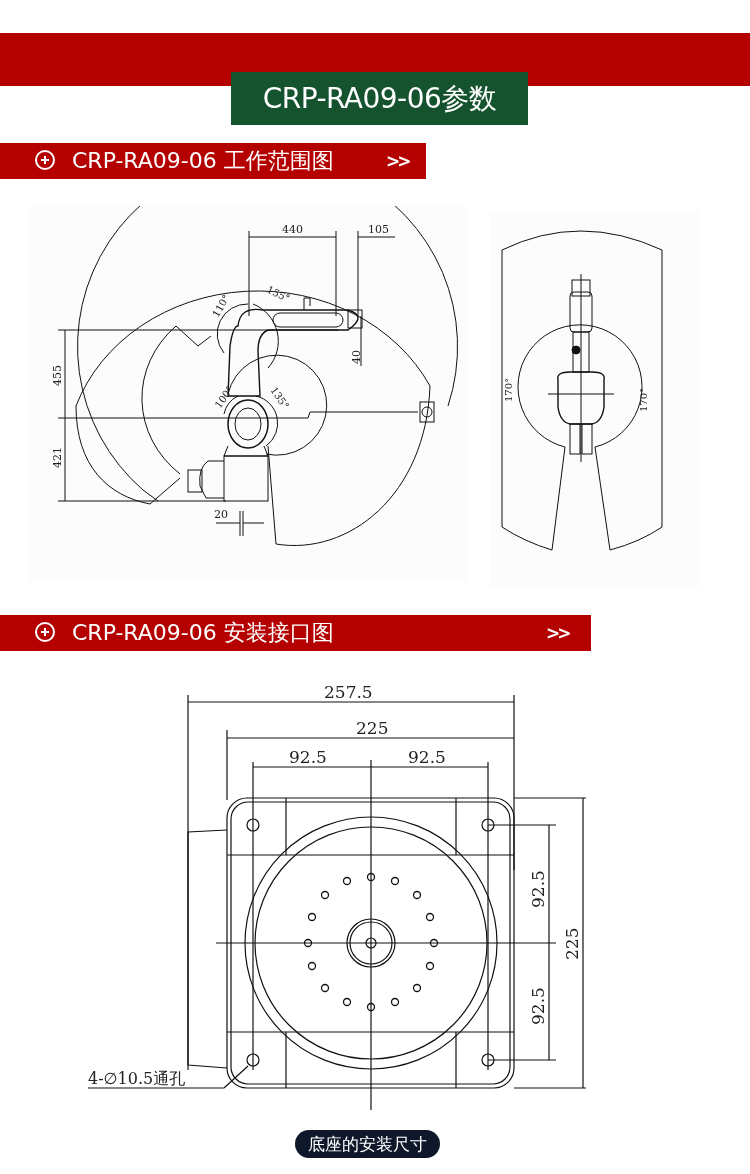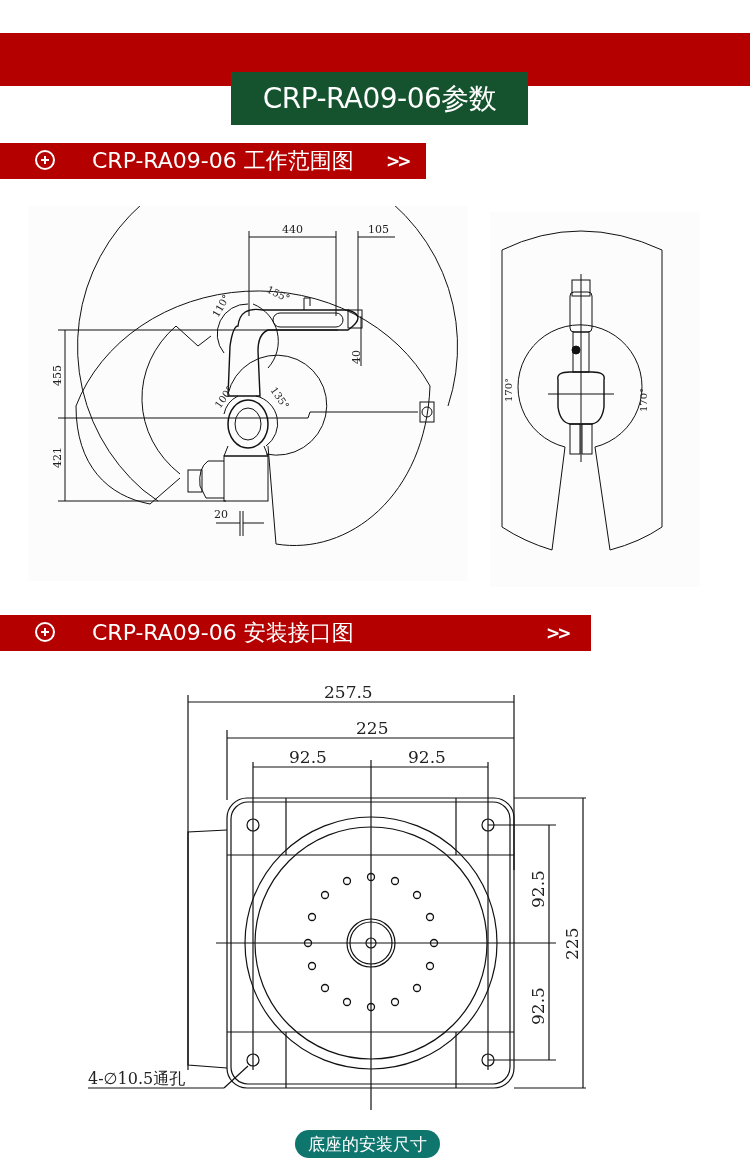--- a/index.html
+++ b/index.html
@@ -9,28 +9,28 @@
   .top-banner { position: absolute; left: 0; top: 33px; width: 750px; height: 53px; background: #b50000; }
   .top-banner .title-box { position: absolute; left: 231px; top: 0; width: 297px; height: 53px; background: #14532d;
          color: #fff; font-size: 28px; line-height: 53px; text-align: center; letter-spacing: -0.5px; margin-top: 39px; }
 
   .section-bar { position: absolute; left: 0; height: 36px; background: #b50000; color: #fff; }
   .section-bar .plus { position: absolute; left: 35px; top: 7px; width: 20px; height: 20px;
          border: 2px solid #fff; border-radius: 50%; box-sizing: border-box; }
   .section-bar .plus::before, .section-bar .plus::after { content: ""; position: absolute; background: #fff; }
   .section-bar .plus::before { left: 4px; top: 7px; width: 8px; height: 2px; }
   .section-bar .plus::after { left: 7px; top: 4px; width: 2px; height: 8px; }
-  .section-bar .label { position: absolute; left: 92px; top: 0; line-height: 36px; font-size: 22px; white-space: nowrap; }
+  .section-bar .label { position: absolute; left: 72px; top: 0; line-height: 36px; font-size: 22px; white-space: nowrap; }
   .section-bar .arrows { position: absolute; top: 0; line-height: 36px; font-size: 17px; font-weight: bold; letter-spacing: -3px; }
 
   .drawing { position: absolute; }
   .drawing svg { display: block; }
   .dim { font-family: "DejaVu Serif", "Liberation Serif", serif; fill: #222; }
 
-  .caption { position: absolute; left: 295px; top: 1130px; width: 145px; height: 28px; background: #0f766e;
+  .caption { position: absolute; left: 295px; top: 1130px; width: 145px; height: 28px; background: #0f172a;
          border-radius: 14px; color: #fff; font-size: 17px; line-height: 28px; text-align: center; }
 </style>
 </head>
 <body>
 
 <div class="top-banner">
   <div class="title-box">CRP-RA09-06参数</div>
 </div>
 
 <div class="section-bar" style="top:143px; width:426px;">

